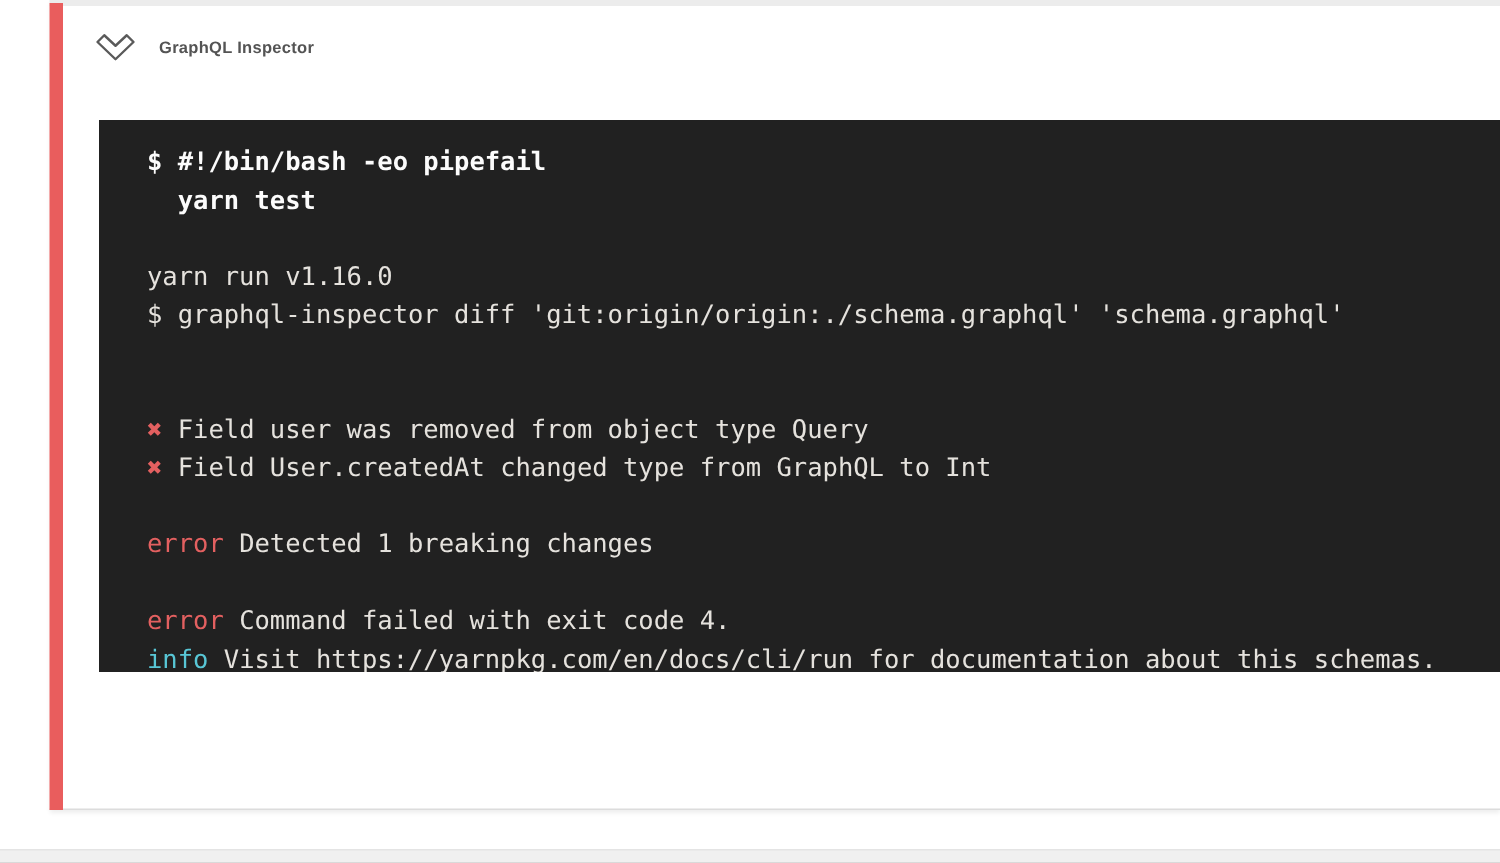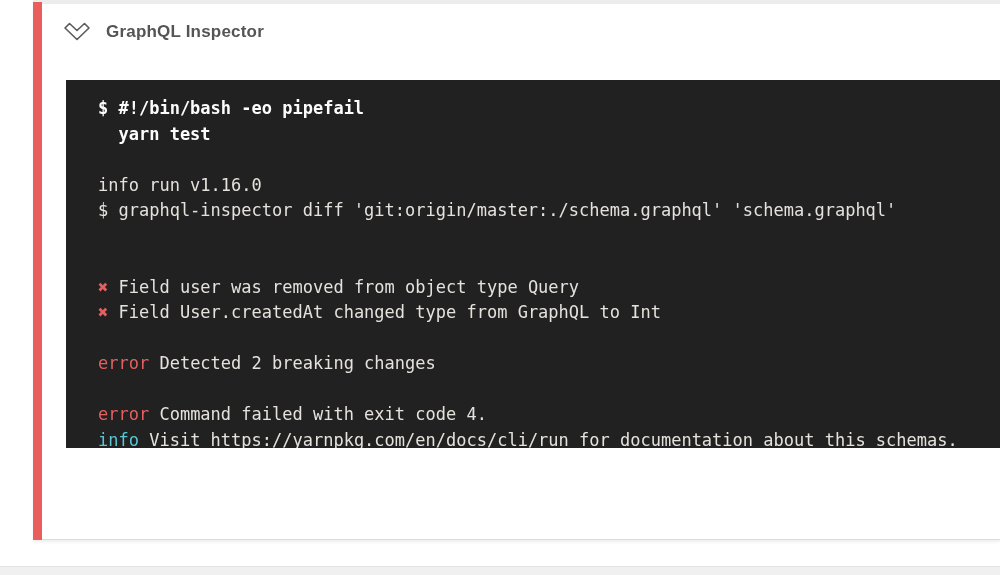--- a/index.html
+++ b/index.html
@@ -41,21 +41,21 @@
     left: 30px;
     top: 17px;
     display: flex;
     align-items: center;
     gap: 15px;
     cursor: pointer;
     user-select: none;
   }
   .chevron-wrap { display: block; line-height: 0; }
   .step-title {
-    font-size: 17px;
+    font-size: 11px;
     font-weight: 700;
     color: var(--title-gray, #545454);
     letter-spacing: 0.2px;
   }
   
   .terminal {
     position: absolute;
     left: 33px;
     right: 0;
     top: 76px;
@@ -99,28 +99,28 @@
           <polygon points="2,7 14,18.5 26,7 21.5,2.5 14,9.5 6.5,2.5" fill="none" stroke="#5a5a5a" stroke-width="1.6" stroke-linejoin="round"></polygon>
         </svg>
       </span>
       <span class="step-title">GraphQL Inspector</span>
     </div>
 
     <div class="terminal">
         <div class="tline"><span class="seg-bold">$ #!/bin/bash -eo pipefail</span></div>
         <div class="tline"><span class="seg-bold">  yarn test</span></div>
         <div class="tline">&nbsp;</div>
-        <div class="tline"><span class="seg-plain">info run v1.16.0</span></div>
-        <div class="tline"><span class="seg-plain">$ graphql-inspector diff 'git:origin/master:./schema.graphql' 'schema.graphql'</span></div>
+        <div class="tline"><span class="seg-plain">yarn run v1.16.0</span></div>
+        <div class="tline"><span class="seg-plain">$ graphql-inspector diff 'git:origin/origin:./schema.graphql' 'schema.graphql'</span></div>
         <div class="tline">&nbsp;</div>
         <div class="tline">&nbsp;</div>
         <div class="tline"><span class="seg-red">✖</span><span class="seg-plain"> Field user was removed from object type Query</span></div>
         <div class="tline"><span class="seg-red">✖</span><span class="seg-plain"> Field User.createdAt changed type from GraphQL to Int</span></div>
         <div class="tline">&nbsp;</div>
-        <div class="tline"><span class="seg-red">error</span><span class="seg-plain"> Detected 2 breaking changes</span></div>
+        <div class="tline"><span class="seg-red">error</span><span class="seg-plain"> Detected 1 breaking changes</span></div>
         <div class="tline">&nbsp;</div>
         <div class="tline"><span class="seg-red">error</span><span class="seg-plain"> Command failed with exit code 4.</span></div>
         <div class="tline"><span class="seg-cyan">info</span><span class="seg-plain"> Visit https://yarnpkg.com/en/docs/cli/run for documentation about this schemas.</span></div>
         <div class="tline"><span class="seg-plain">Exited with code 6</span></div>
       </div>
   </div>
 
   <div class="next-section-edge"></div>
 </div>
 

